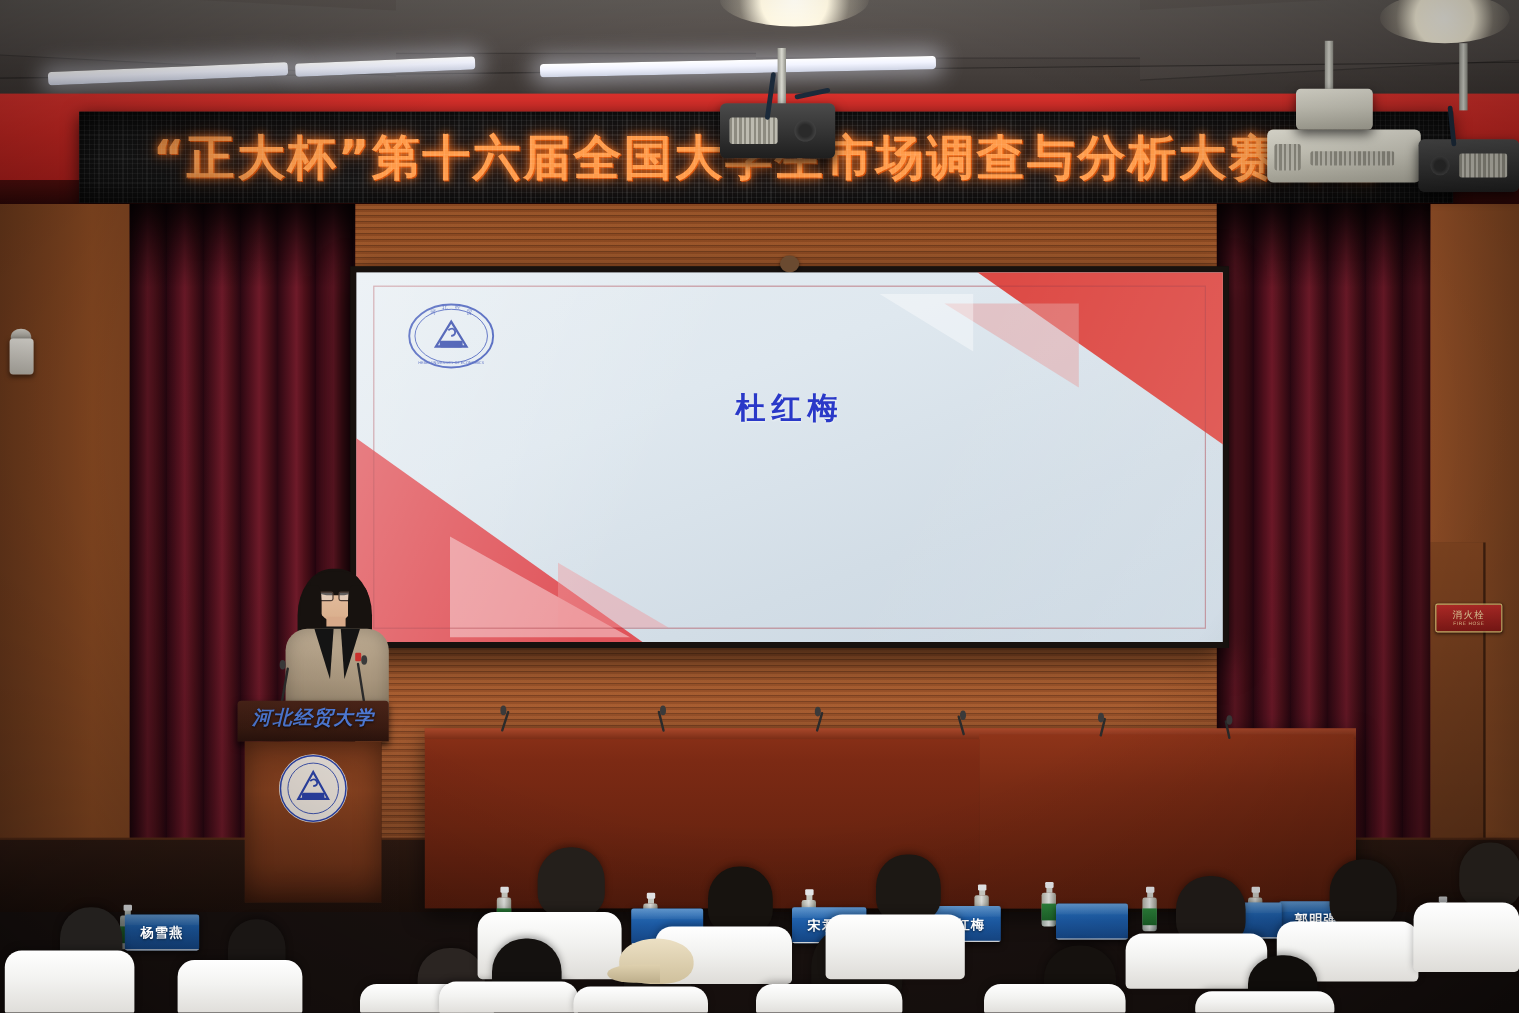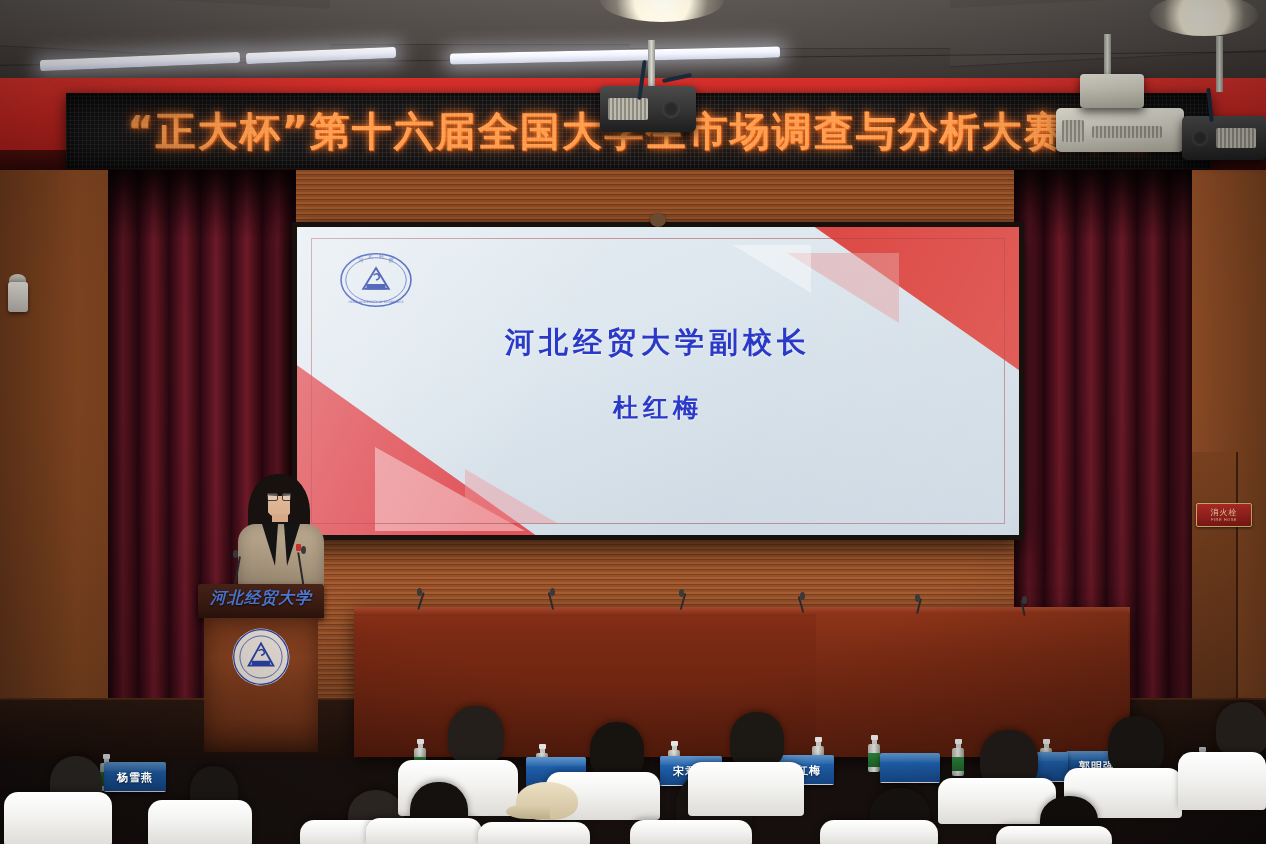--- a/index.html
+++ b/index.html
@@ -513,21 +513,20 @@
             <text x="28" y="16">河</text>
               <text x="40" y="11">北</text>
             <text x="54" y="11">经</text>
               <text x="66" y="16">贸</text>
           </g>
           <text x="50" y="68" text-anchor="middle" fill="#3c55b8" font-size="4" font-family="DejaVu Sans, sans-serif">HEBEI UNIVERSITY OF ECONOMICS</text>
         </svg>
       </div>
 
       <div class="slide-text-wrap">
-        <div class="slide-line1">河北经贸大学副校长</div>
         <div class="slide-line2">杜红梅</div>
       </div>
 
       <div class="screen-inner-border"></div>
       <div class="screen-glare"></div>
     </div>
   </div>
 
   <div class="proj-pole" style="left:648px;top:40px;height:52px;"></div>
   <div class="projector-dark" style="left:600px;top:86px;width:96px;height:46px;">

